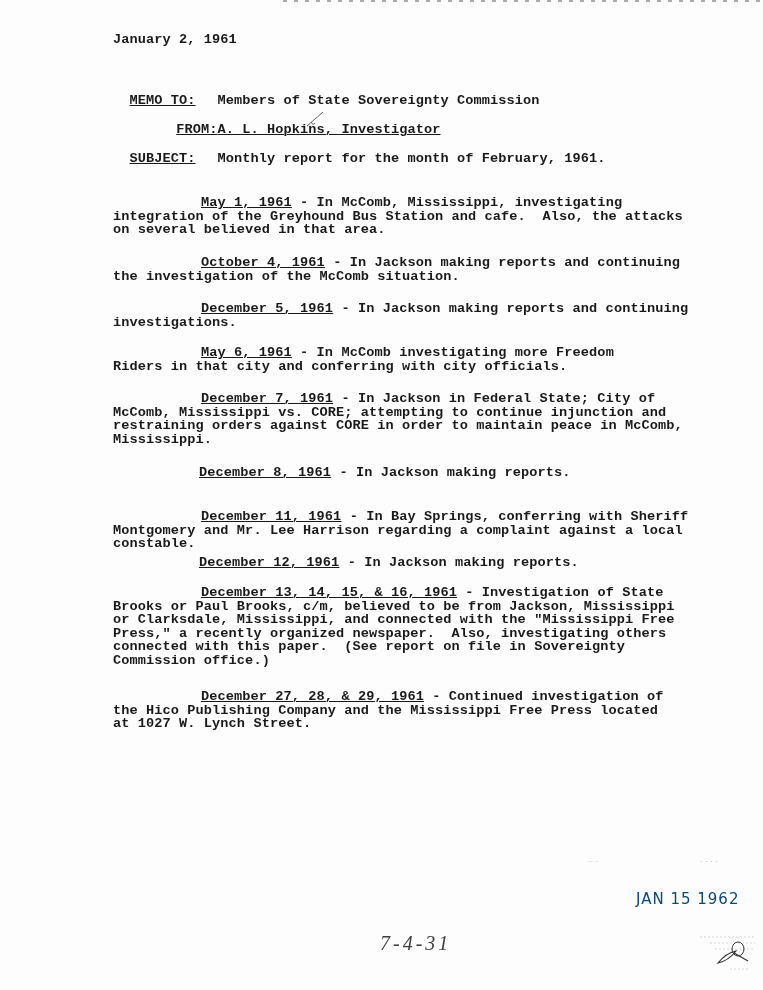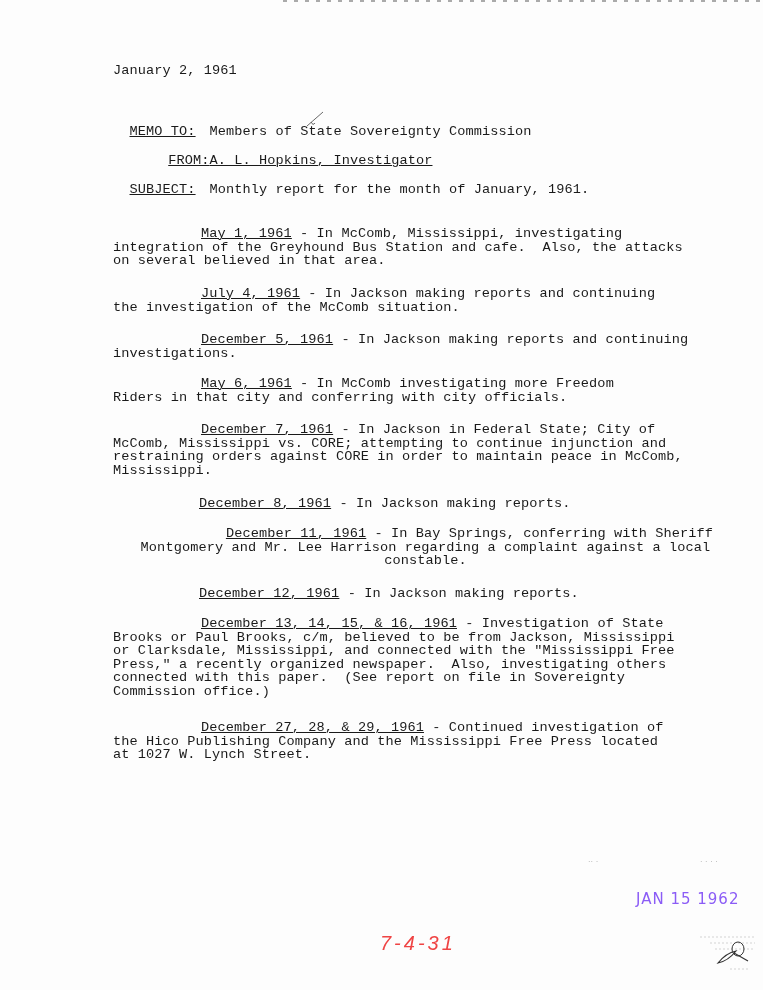--- a/index.html
+++ b/index.html
@@ -5,83 +5,83 @@
   html, body { margin:0; padding:0; }
   body {
     width:763px; height:990px; background:#fdfdfd; position:relative; overflow:hidden;
     font-family: "Liberation Mono", "DejaVu Sans Mono", monospace;
     color:#1a1a1a;
   }
   .dash-top {
     position:absolute; top:0; left:283px; right:0; height:2px;
     background: repeating-linear-gradient(to right, #aaa 0 4px, transparent 4px 11px);
   }
-  .tw { font-weight:normal; font-size:13.6px; letter-spacing:0.1px;margin-top:31px; }
+  .tw { font-weight:bold; font-size:13.6px; letter-spacing:0.1px; }
   .abs { position:absolute; white-space:pre; }
   .date { left:113px; top:32px; }
   .hdr-label { text-decoration:underline; text-decoration-thickness:1px; }
   .memo-row { position:absolute; left:113px; white-space:pre; }
-  .memo-row .lbl { display:inline-block; width:80px; }
+  .memo-row .lbl { display:inline-block; width:88px; }
   .entry { position:absolute; left:113px; width:625px; line-height:13.5px; white-space:pre; }
   .entry .u { text-decoration:underline; text-decoration-thickness:1px; }
   .hand-num {
     position:absolute; left:380px; top:932px;
-    font-family:Liberation Sans, sans-serif; font-style:italic; font-size:20px;
-    color:#ef4444; letter-spacing:3px;
+    font-family:Liberation Serif, serif; font-style:italic; font-size:20px;
+    color:#404040; letter-spacing:3px;
   }
   .stamp {
     position:absolute; left:636px; top:890px; font-family:"DejaVu Sans", sans-serif;
-    font-size:15px; color:#8b5cf6; letter-spacing:1px;
+    font-size:15px; color:#0c4a6e; letter-spacing:1px;
   }
   .faint { position:absolute; font-size:8px; color:#bbb; font-family:"DejaVu Sans", sans-serif; }
   .initials { position:absolute; left:700px; top:935px; width:55px; height:40px; }
   .initial-check { position:absolute; left:305px; top:108px; width:30px; height:20px; }
 </style>
 </head>
 <body>
 
 <div class="dash-top"></div>
 
 <div class="abs tw date">January 2, 1961</div>
 
 <div class="memo-row tw" style="top:78px;">
   <span class="lbl hdr-label">MEMO TO:</span><span>Members of State Sovereignty Commission</span>
 </div>
 <div class="memo-row tw" style="top:107px;text-align:right;">
   <span class="lbl hdr-label">FROM:</span><span style="text-decoration:underline;text-decoration-thickness:1px;">A. L. Hopkins, Investigator</span>
 </div>
 <div class="memo-row tw" style="top:136px;">
-  <span class="lbl hdr-label">SUBJECT:</span><span>Monthly report for the month of January, 1961.</span>
+  <span class="lbl hdr-label">SUBJECT:</span><span>Monthly report for the month of February, 1961.</span>
 </div>
 
 <svg class="initial-check" viewBox="0 0 30 20">
   <path d="M2 18 L18 4 M6 14 Q8 18 10 15" stroke="#444" stroke-width="0.8" fill="none"></path>
 </svg>
 
 <div class="entry tw" style="top:196px;"><span style="padding-left:88px" class="u">May 1, 1961</span><span> - In McComb, Mississippi, investigating</span>
 <span>integration of the Greyhound Bus Station and cafe.  Also, the attacks
 on several believed in that area.</span></div>
 
-<div class="entry tw" style="top:256px;"><span style="padding-left:88px" class="u">July 4, 1961</span><span> - In Jackson making reports and continuing</span>
+<div class="entry tw" style="top:256px;"><span style="padding-left:88px" class="u">October 4, 1961</span><span> - In Jackson making reports and continuing</span>
 <span>the investigation of the McComb situation.</span></div>
 
 <div class="entry tw" style="top:302px;"><span style="padding-left:88px" class="u">December 5, 1961</span><span> - In Jackson making reports and continuing</span>
 <span>investigations.</span></div>
 
 <div class="entry tw" style="top:346px;"><span style="padding-left:88px" class="u">May 6, 1961</span><span> - In McComb investigating more Freedom</span>
 <span>Riders in that city and conferring with city officials.</span></div>
 
 <div class="entry tw" style="top:392px;"><span style="padding-left:88px" class="u">December 7, 1961</span><span> - In Jackson in Federal State; City of</span>
 <span>McComb, Mississippi vs. CORE; attempting to continue injunction and
 restraining orders against CORE in order to maintain peace in McComb,
 Mississippi.</span></div>
 
 <div class="entry tw" style="top:466px;"><span style="padding-left:86px" class="u">December 8, 1961</span><span> - In Jackson making reports.</span></div>
 
-<div class="entry tw" style="top:496px;text-align:center;"><span style="padding-left:88px" class="u">December 11, 1961</span><span> - In Bay Springs, conferring with Sheriff</span>
+<div class="entry tw" style="top:510px;"><span style="padding-left:88px" class="u">December 11, 1961</span><span> - In Bay Springs, conferring with Sheriff</span>
 <span>Montgomery and Mr. Lee Harrison regarding a complaint against a local
 constable.</span></div>
 
 <div class="entry tw" style="top:556px;"><span style="padding-left:86px" class="u">December 12, 1961</span><span> - In Jackson making reports.</span></div>
 
 <div class="entry tw" style="top:586px;"><span style="padding-left:88px" class="u">December 13, 14, 15, &amp; 16, 1961</span><span> - Investigation of State</span>
 <span>Brooks or Paul Brooks, c/m, believed to be from Jackson, Mississippi
 or Clarksdale, Mississippi, and connected with the "Mississippi Free
 Press," a recently organized newspaper.  Also, investigating others
 connected with this paper.  (See report on file in Sovereignty

